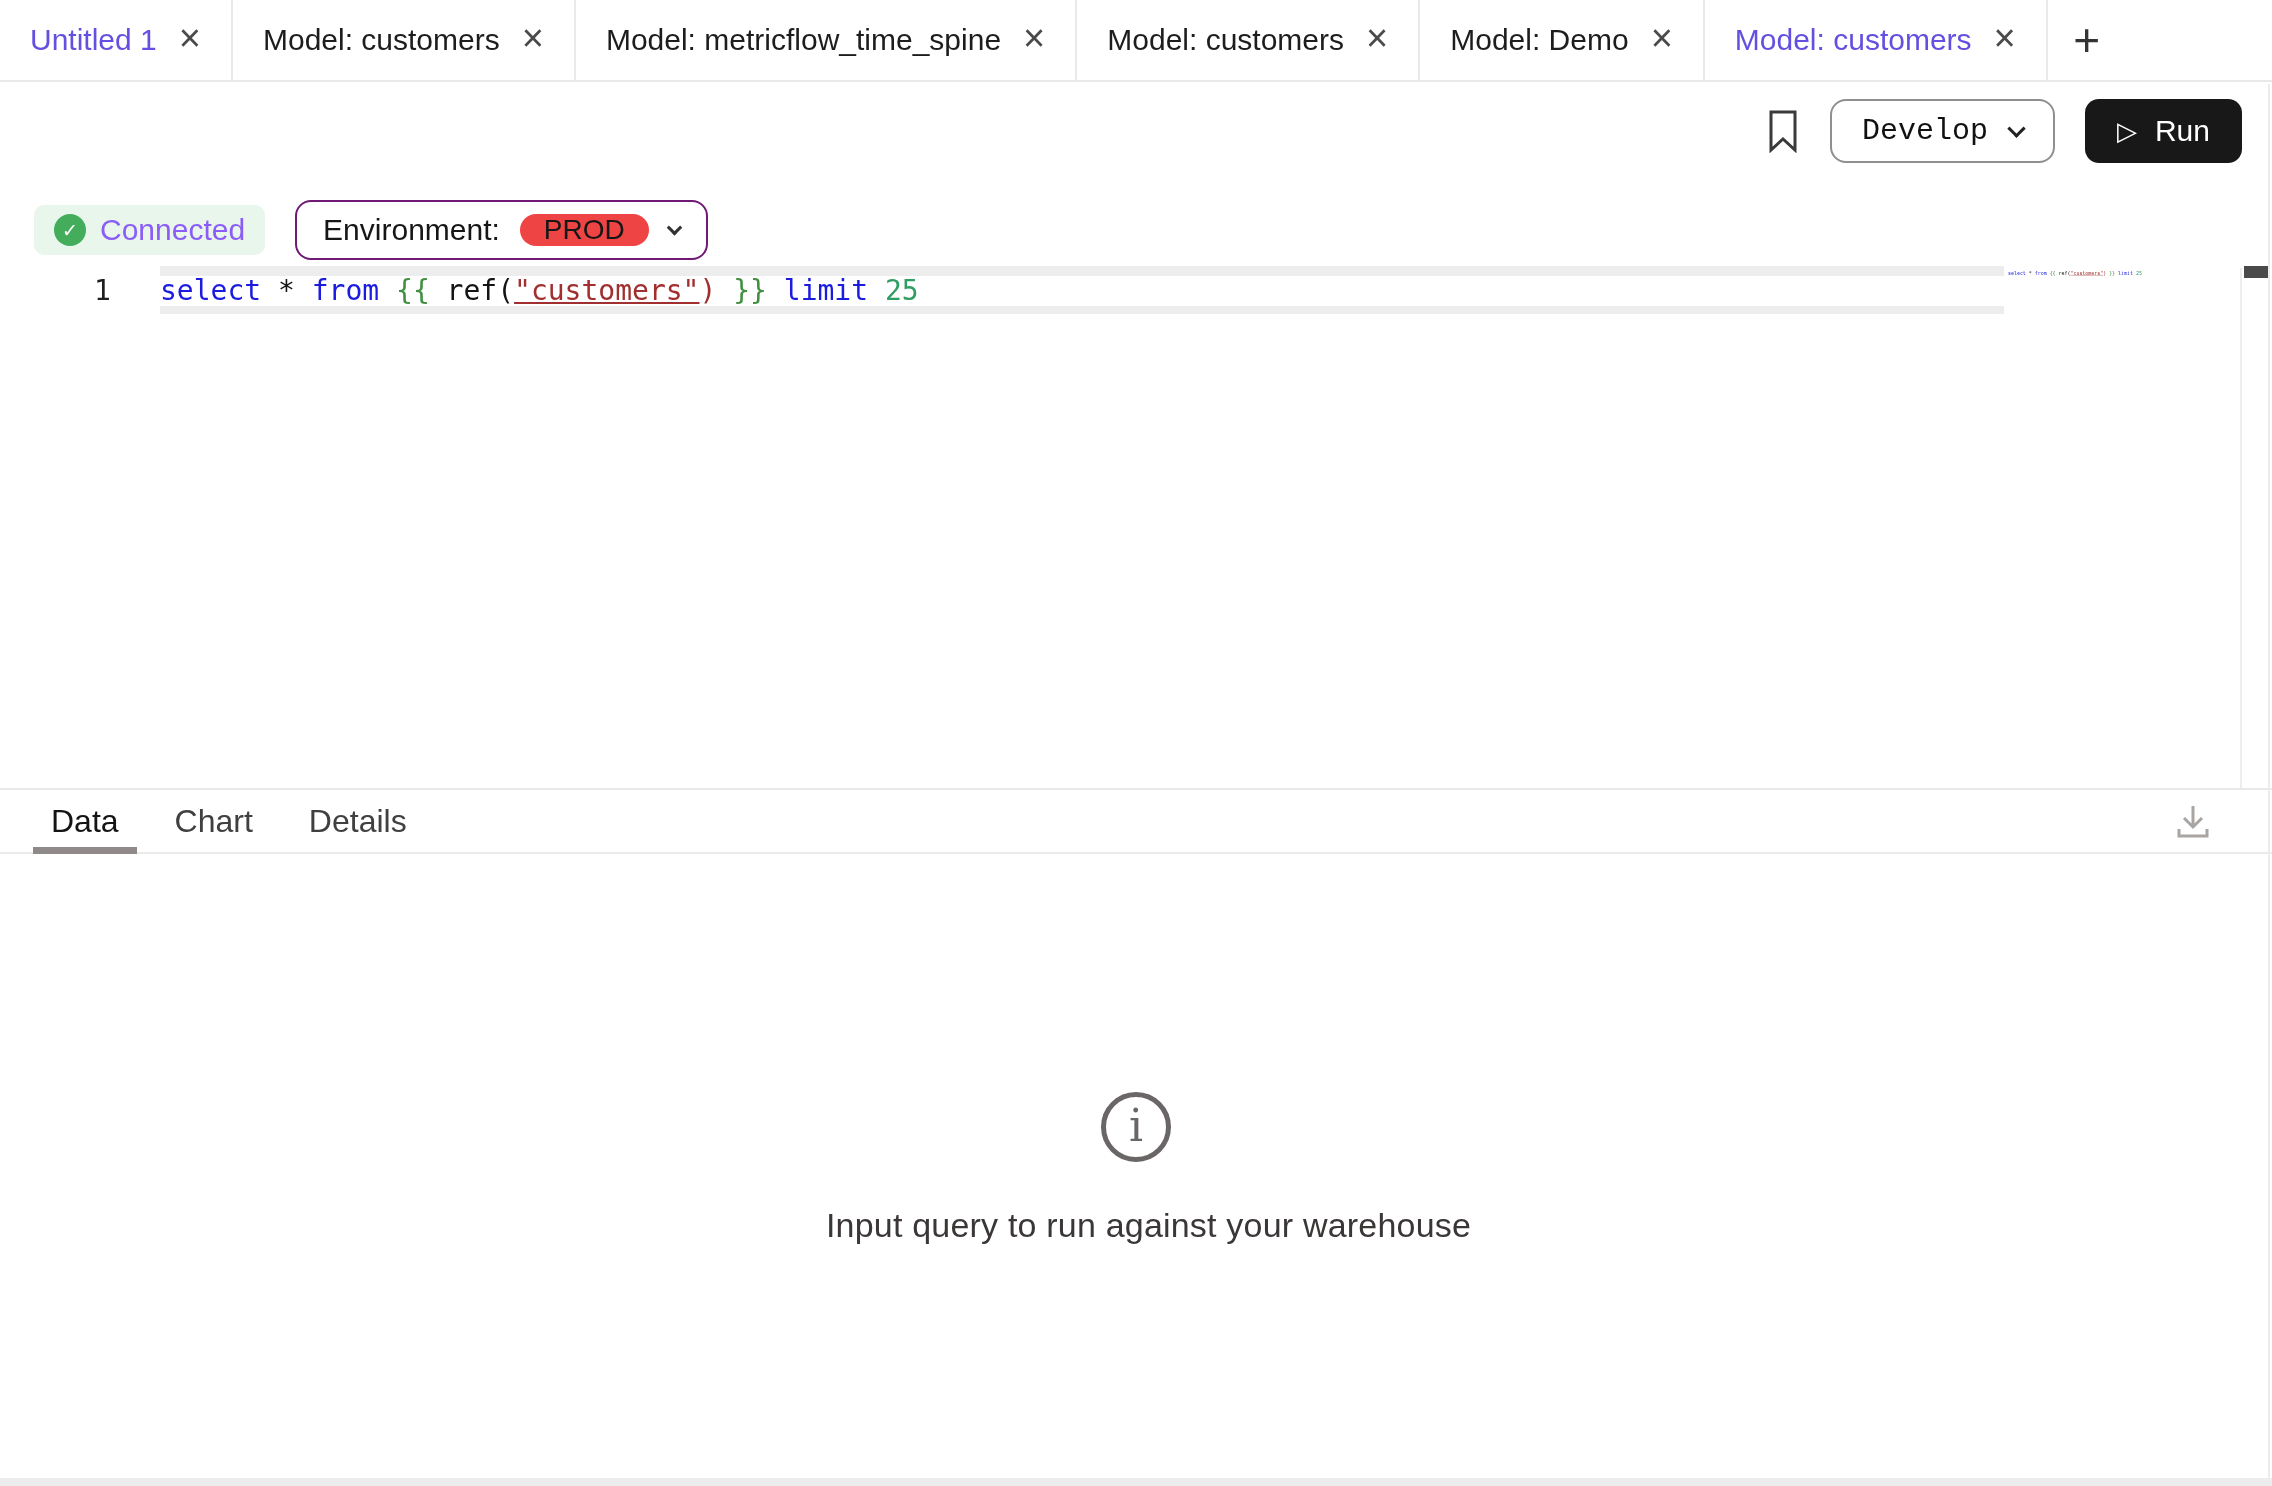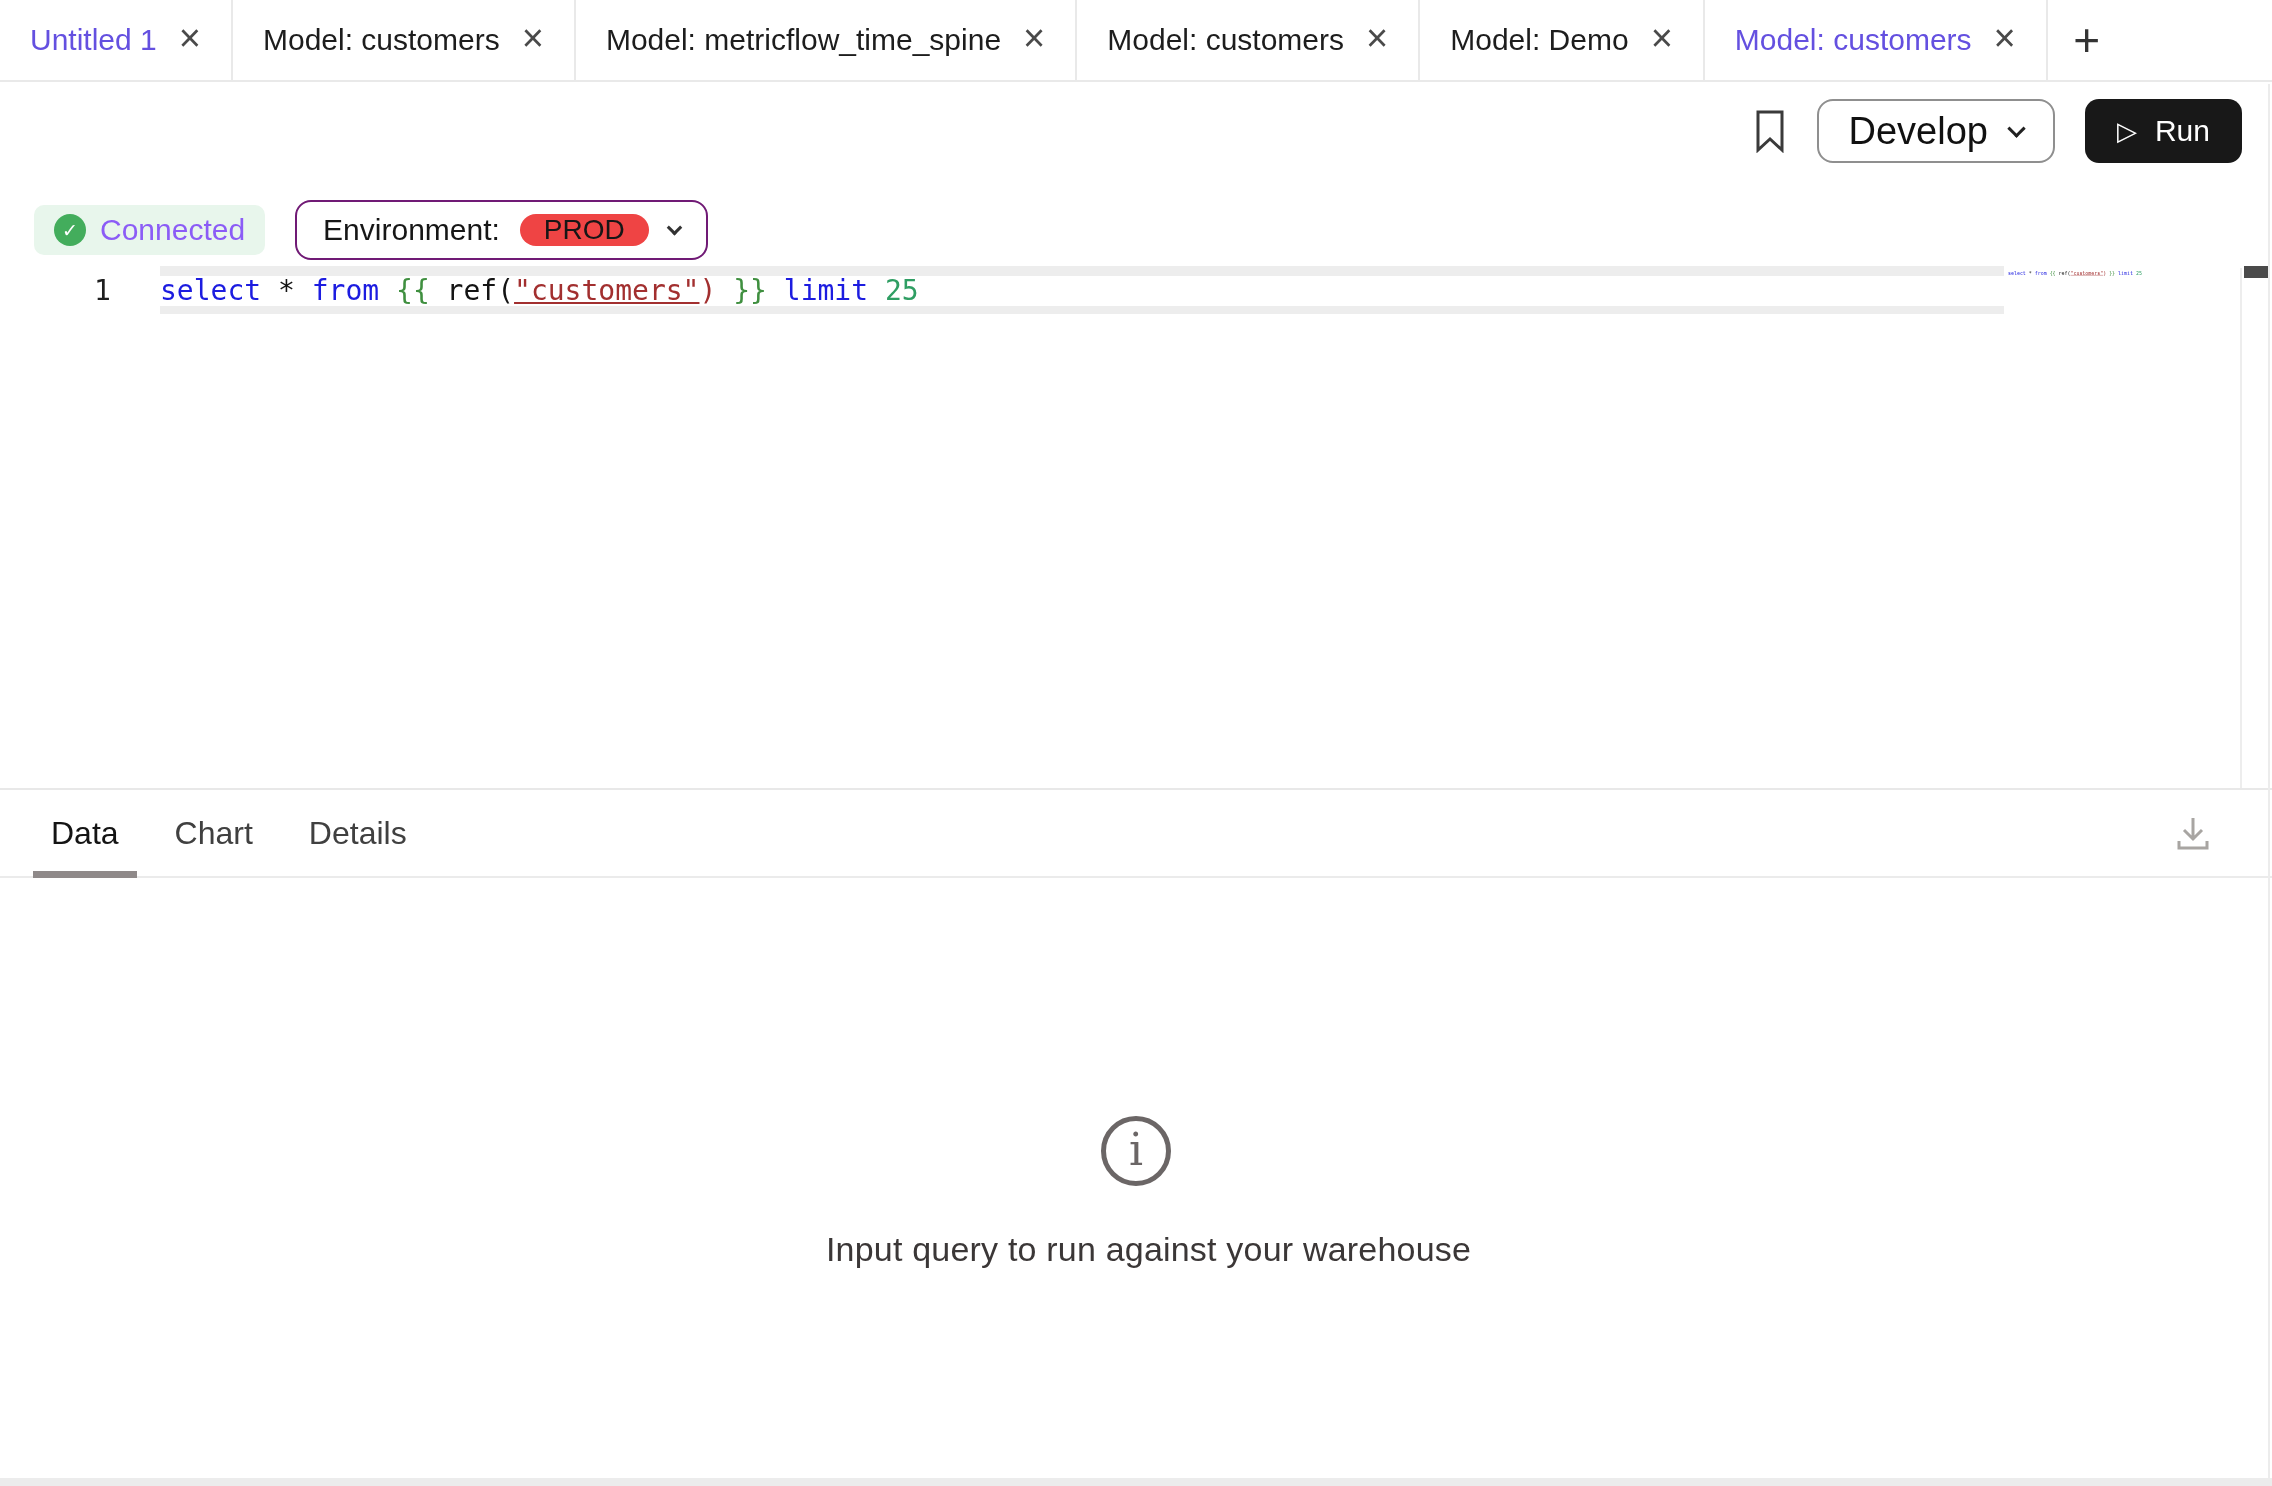--- a/index.html
+++ b/index.html
@@ -15,21 +15,21 @@
   
   .tabbar { display: flex; height: 82px; border-bottom: 2px solid #e9e9e9; align-items: stretch; }
   .tab { display: flex; align-items: center; gap: 22px; padding: 0 30px; border-right: 2px solid #e9e9e9; font-size: 30px; color: #1d1d1d; white-space: nowrap; }
   .tab.active .tab-label { color: #6450e0; }
   .tab-close { font-size: 38px; font-weight: 300; color: #4a4a4a; line-height: 1; transform: translateY(-2px); }
   .tab-plus { display: flex; align-items: center; justify-content: center; width: 78px; font-size: 46px; font-weight: 300; color: #333333; }
 
   
   .toolbar { height: 98px; display: flex; align-items: center; justify-content: flex-end; padding-right: 30px; gap: 30px; }
   .bookmark-btn { display: flex; align-items: center; }
-  .btn-develop { height: 64px; padding: 0 30px; border: 2px solid #8f8f8f; border-radius: 16px; background: #fff; font-size: 38px; color: #111; display: flex; align-items: center; gap: 22px; font-family: Liberation Sans, sans-serif; }
+  .btn-develop { height: 64px; padding: 0 30px; border: 2px solid #8f8f8f; border-radius: 16px; background: #fff; font-size: 30px; color: #111; display: flex; align-items: center; gap: 22px; font-family: Liberation Mono, monospace; }
   .chevron { width: 13px; height: 13px; border-right: 3px solid #222; border-bottom: 3px solid #222; transform: rotate(45deg) translate(-2px,-2px); }
   .btn-run { height: 64px; padding: 0 32px; border: none; border-radius: 14px; background: #181818; color: #fff; font-size: 30px; font-weight: 500; display: flex; align-items: center; gap: 18px; font-family: inherit; }
   .run-play { font-size: 26px; font-weight: 400; }
 
   
   .status-row { display: flex; align-items: center; gap: 30px; padding-left: 34px; margin-top: 20px; height: 60px; }
   .badge-connected { height: 50px; background: #e8f6ec; border-radius: 10px; display: flex; align-items: center; gap: 14px; padding: 0 20px; }
   .check-circle { width: 32px; height: 32px; border-radius: 50%; background: #43ad5c; color: #fff; display: flex; align-items: center; justify-content: center; font-size: 19px; }
   .connected-label { color: #8b5cf6; font-size: 30px; }
   .env-select { height: 60px; border: 2px solid #701a75; border-radius: 16px; background: #fff; display: flex; align-items: center; gap: 20px; padding: 0 26px; }
@@ -50,21 +50,21 @@
   .tok-str { color: #a22f2f; }
   .tok-strlink { color: #a22f2f; text-decoration: underline; }
   .tok-num { color: #2f9e63; }
   .minimap { position: absolute; left: 2008px; top: 10px; width: 232px; height: 30px; overflow: hidden; }
   .minimap-inner { font-family: "DejaVu Sans Mono", monospace; font-size: 13px; white-space: pre; transform: scale(0.38); transform-origin: 0 0; }
   .scroll-track { position: absolute; left: 2240px; top: 8px; bottom: 0; width: 2px; background: #ededed; }
   .scroll-thumb { position: absolute; left: 2244px; top: 6px; width: 26px; height: 12px; background: #4a4a4a; }
 
   
   .results { border-top: 2px solid #e8e8e8; height: 700px; }
-  .results-tabs { position: relative; height: 88px; border-bottom: 2px solid #ebebeb; display: flex; align-items: center; padding-left: 33px; }
+  .results-tabs { position: relative; height: 64px; border-bottom: 2px solid #ebebeb; display: flex; align-items: center; padding-left: 33px; }
   .rtab { position: relative; height: 100%; display: flex; align-items: center; padding: 0 18px; margin-right: 20px; font-size: 32px; color: #404040; }
   .rtab.active { color: #141414; }
   .rtab.active::after { content: ""; position: absolute; left: 0; right: 0; bottom: -2px; height: 7px; background: #8f8989; }
   .download-btn { position: absolute; right: 56px; top: 50%; transform: translateY(-50%); display: flex; }
   .results-body { display: flex; flex-direction: column; align-items: center; padding-top: 238px; }
   .info-circle { width: 70px; height: 70px; border: 5px solid #6b6666; border-radius: 50%; display: flex; align-items: center; justify-content: center; }
   .info-i { font-family: "DejaVu Serif", serif; font-size: 44px; color: #6b6666; line-height: 1; transform: translateY(-1px); }
   .empty-text { margin-top: 44px; font-size: 34px; font-weight: 500; color: #3b3737; letter-spacing: 0.2px; margin-left: 25px; }
 
   .right-hairline { position: absolute; right: 2px; top: 84px; bottom: 8px; width: 2px; background: #ececec; }

